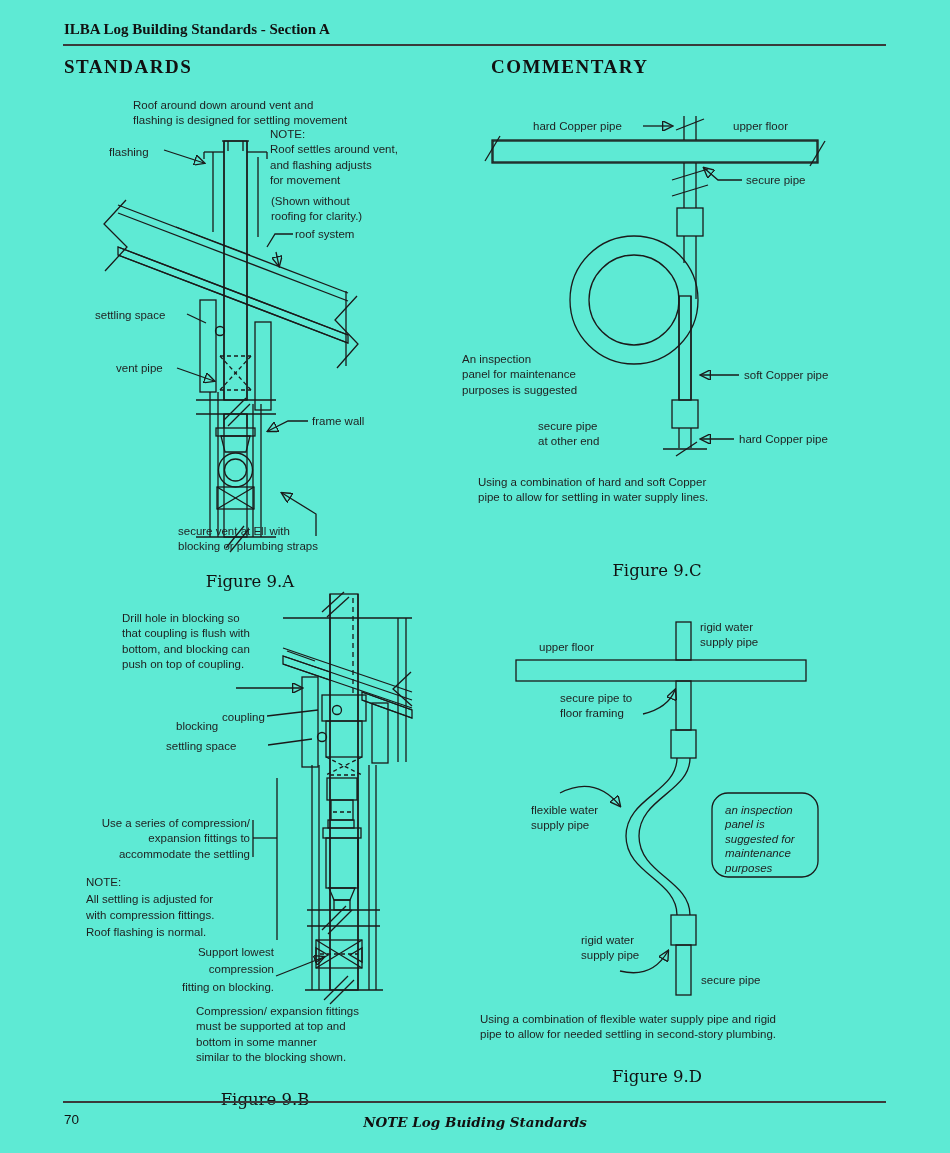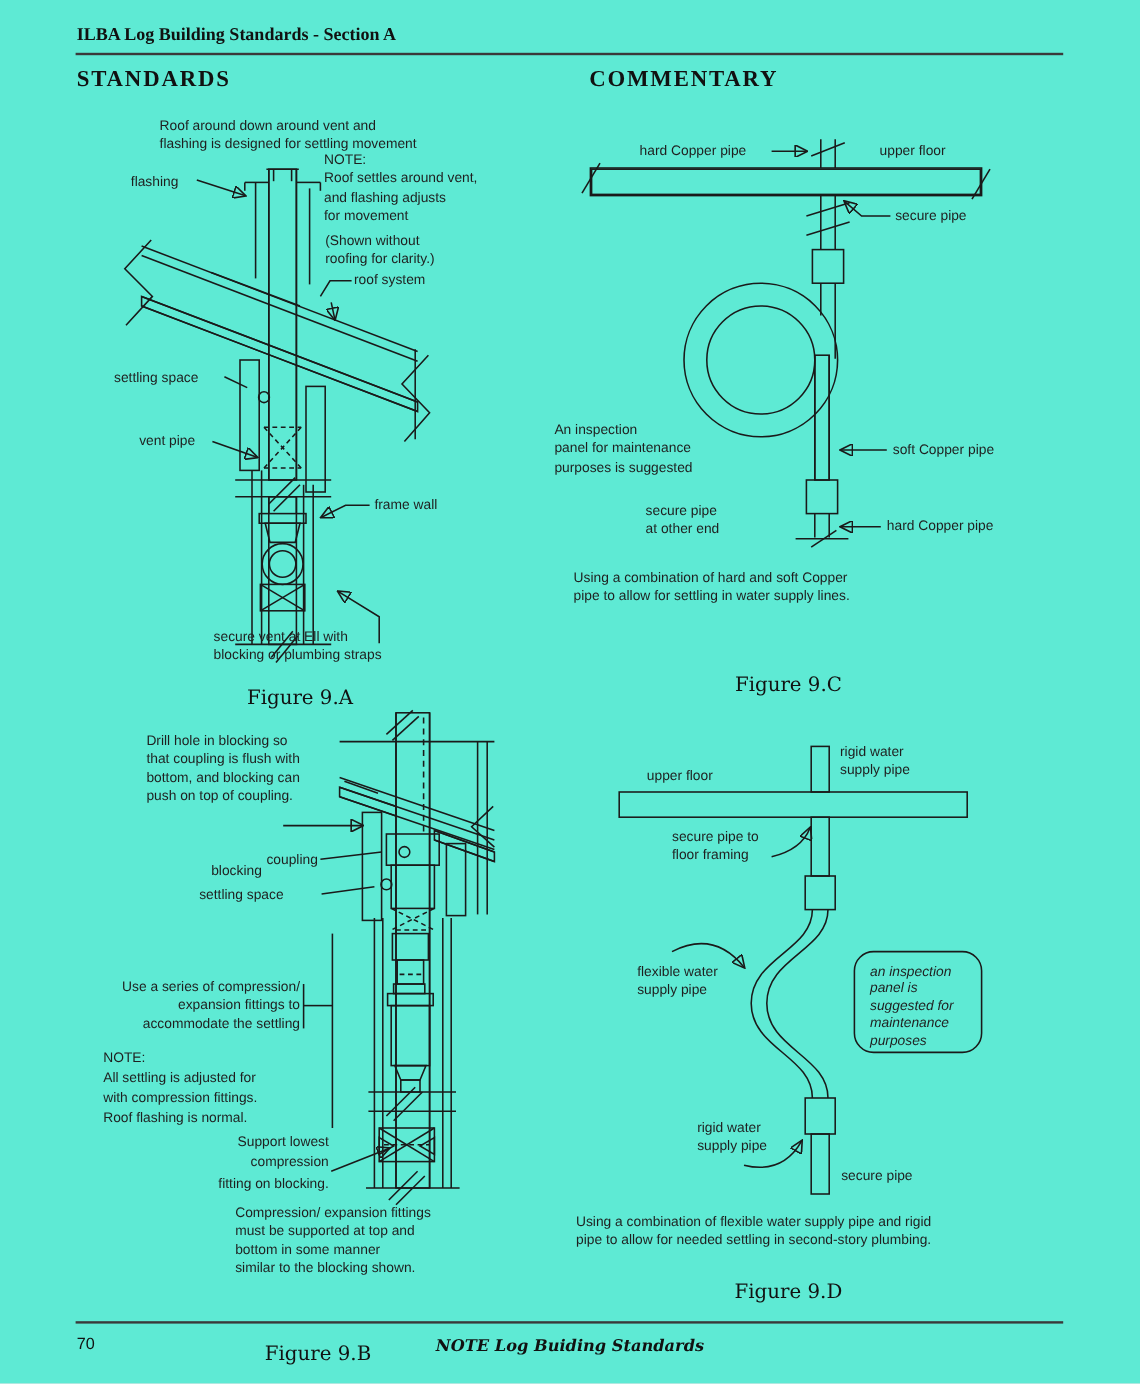--- a/index.html
+++ b/index.html
@@ -268,21 +268,21 @@
 All settling is adjusted for
 with compression fittings.
 Roof flashing is normal.</div>
   <div class="lbl rgt" style="left:140px;top:944px;width:134px;line-height:1.5;">Support lowest
 compression
 fitting on blocking.</div>
   <div class="lbl ctr" style="left:196px;top:1004px;width:228px;">Compression/ expansion fittings
 must be supported at top and
 bottom in some manner
 similar to the blocking shown.</div>
-  <div class="figcap" style="left:180px;top:1118px;width:170px;text-align:center;">Figure 9.B</div>
+  <div class="figcap" style="left:180px;top:1090px;width:170px;text-align:center;">Figure 9.B</div>
 
   <div class="lbl" style="left:700px;top:620px;width:92px;">rigid water
 supply pipe</div>
   <div class="lbl" style="left:539px;top:640px;">upper floor</div>
   <div class="lbl" style="left:560px;top:691px;width:112px;">secure pipe to
 floor framing</div>
   <div class="lbl" style="left:531px;top:803px;width:112px;">flexible water
 supply pipe</div>
   <div class="lbl italic-box" style="left:725px;top:803px;width:86px;">an inspection
 panel is

